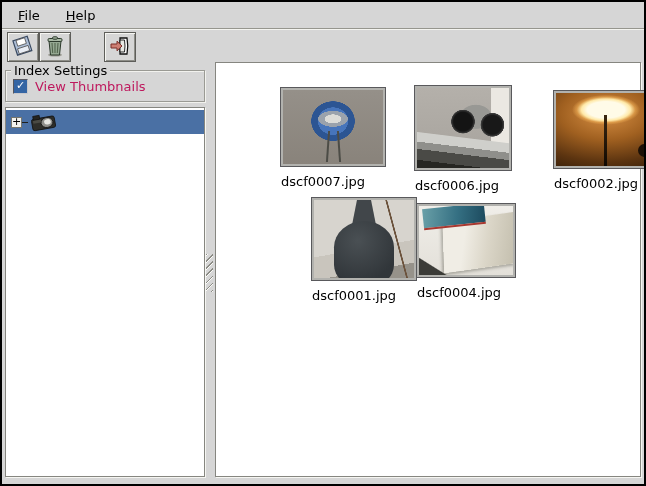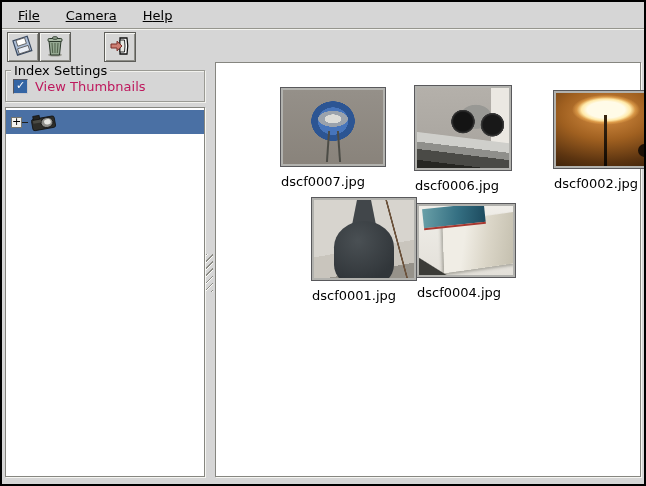--- a/index.html
+++ b/index.html
@@ -3,21 +3,21 @@
 <meta charset="utf-8">
 <style>
   html,body{margin:0;padding:0;}
   body{font-family:"DejaVu Sans","Liberation Sans",sans-serif;}
   .window{position:relative;width:646px;height:486px;box-sizing:border-box;
     border:2px solid #000;background:#d6d6d6;overflow:hidden;}
 
   
   .menubar{position:absolute;left:0;top:0;right:0;height:26px;display:flex;align-items:center;
     padding-left:6px;border-bottom:1px solid #96968e;box-shadow:0 1px 0 #f4f4f0;font-size:13px;color:#000;}
-  .menu-item{padding:3px 10px;margin-right:6px;cursor:default;text-decoration:underline;}
+  .menu-item{padding:3px 10px;margin-right:6px;cursor:default;}
   .menu-item .mn{text-decoration:underline;}
 
   
   .tbtn{position:absolute;width:32px;height:30px;top:30px;background:#d6d6d6;
     border:1px solid #5e5e5a;box-shadow:inset 1px 1px 0 #f6f6f2,inset -1px -1px 0 #8e8e88;
     display:flex;align-items:center;justify-content:center;padding:0;}
   .tbtn.save{left:5px;}
   .tbtn.trash{left:37px;}
   .tbtn.exit{left:102px;}
 
@@ -104,21 +104,20 @@
     background:linear-gradient(100deg,#6aa0a8 0%,#357083 55%,#1c4a5e);
     border-bottom:2px solid #a83830;transform:rotate(-6deg);}
 </style>
 </head>
 <body>
 
 <div class="window">
 
   <div class="menubar">
     <div class="menu-item"><span class="mn">F</span><span>ile</span></div>
-    <div class="menu-item"><span class="mn">C</span><span>amera</span></div>
     <div class="menu-item"><span class="mn">H</span><span>elp</span></div>
   </div>
 
   <button class="tbtn save">
     <span>
       <svg width="24" height="24" viewBox="0 0 24 24">
         <g transform="rotate(-18 12 12)">
           <rect x="4" y="4" width="15" height="15" fill="#aebfd8" stroke="#3a4a62" stroke-width="1.2"></rect>
           <rect x="7" y="4.6" width="9" height="6" fill="#ffffff" stroke="#555" stroke-width="0.8"></rect>
           <rect x="6" y="13" width="11" height="5.4" fill="#e9edf5" stroke="#555" stroke-width="0.8"></rect>

